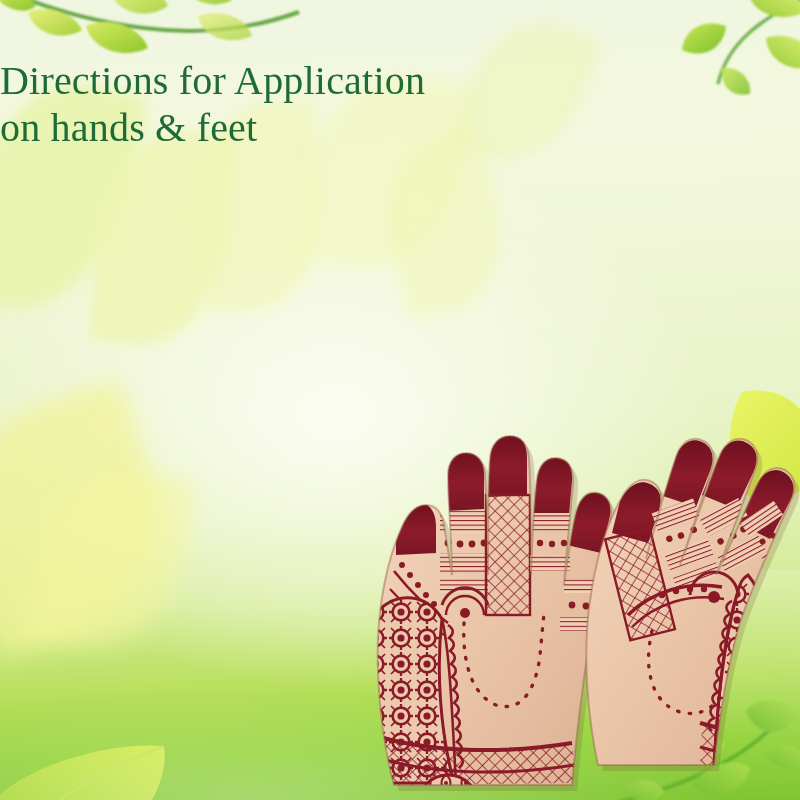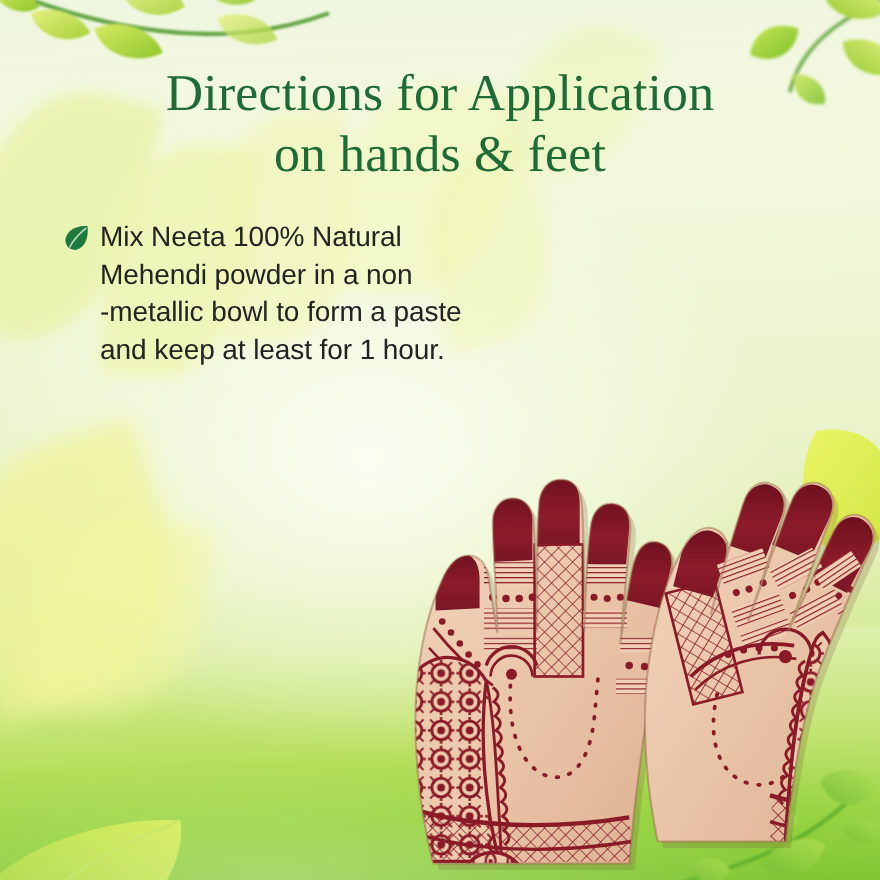--- a/index.html
+++ b/index.html
@@ -55,23 +55,23 @@
   .bl6{ left:-40px; top:404px; width:200px; height:230px; background:rgba(240,243,150,.72); transform:rotate(-18deg); filter:blur(11px); }
   .bl7{ left:34px;  top:470px; width:150px; height:180px; background:rgba(244,246,158,.55); transform:rotate(8deg); filter:blur(10px); }
   .bl8{ left:470px; top:16px;  width:110px; height:150px; background:rgba(236,244,172,.45); transform:rotate(22deg); }
 
   
   .dleaf{ position:absolute; pointer-events:none; }
 
   
   .title{
     position:absolute; left:0; right:0; top:58px;
-    text-align:center;
+    text-align:left;
     font-family:"Liberation Serif", serif;
-    font-size:47px;
+    font-size:40px;
     line-height:1.17;
     color:#1d6b36;
     letter-spacing:.2px;
     white-space:pre-line;
   }
 
   
   .bullets{ position:absolute; left:57px; top:200px; width:470px; }
   .bullet{ display:flex; align-items:flex-start; }
   .bullet + .bullet{ margin-top:32px; }
@@ -421,28 +421,17 @@
       </g>
       <use href="#handRpath" fill="none" stroke="rgba(150,95,70,.45)" stroke-width="2"></use>
     </g>
   </svg>
 
   <div class="title">Directions for Application
 on hands &amp; feet</div>
 
   <div class="bullets">
 
-    <div class="bullet b1">
-      <svg class="bmark" viewBox="0 0 26 26">
-        <path d="M22.5 2.5 C11 1.5 2.5 8 2.5 15.5 C2.5 21.5 7.5 25 12.5 24
-                 C20 22.4 24 13 22.5 2.5Z" fill="#1f7a3d"></path>
-        <path d="M21 4.5 C15 9.5 9.5 15.5 6.5 21.5" fill="none" stroke="#cfe8d5" stroke-width="1.5" stroke-linecap="round" opacity=".85"></path>
-      </svg>
-      <div class="btext">Mix Neeta 100% Natural
-Mehendi powder in a non
--metallic bowl to form a paste
-and keep at least for 1 hour.</div>
-    </div>
 
 
   </div>
 
 </div>
 
 </body></html>

